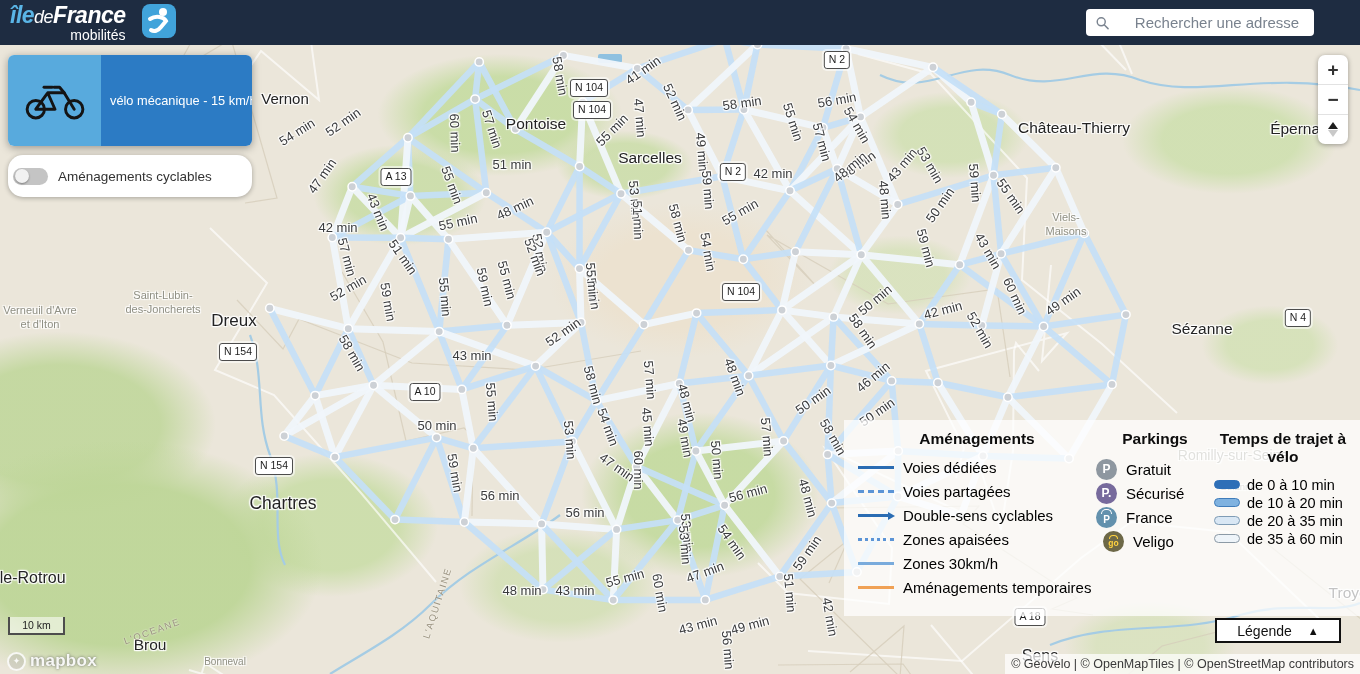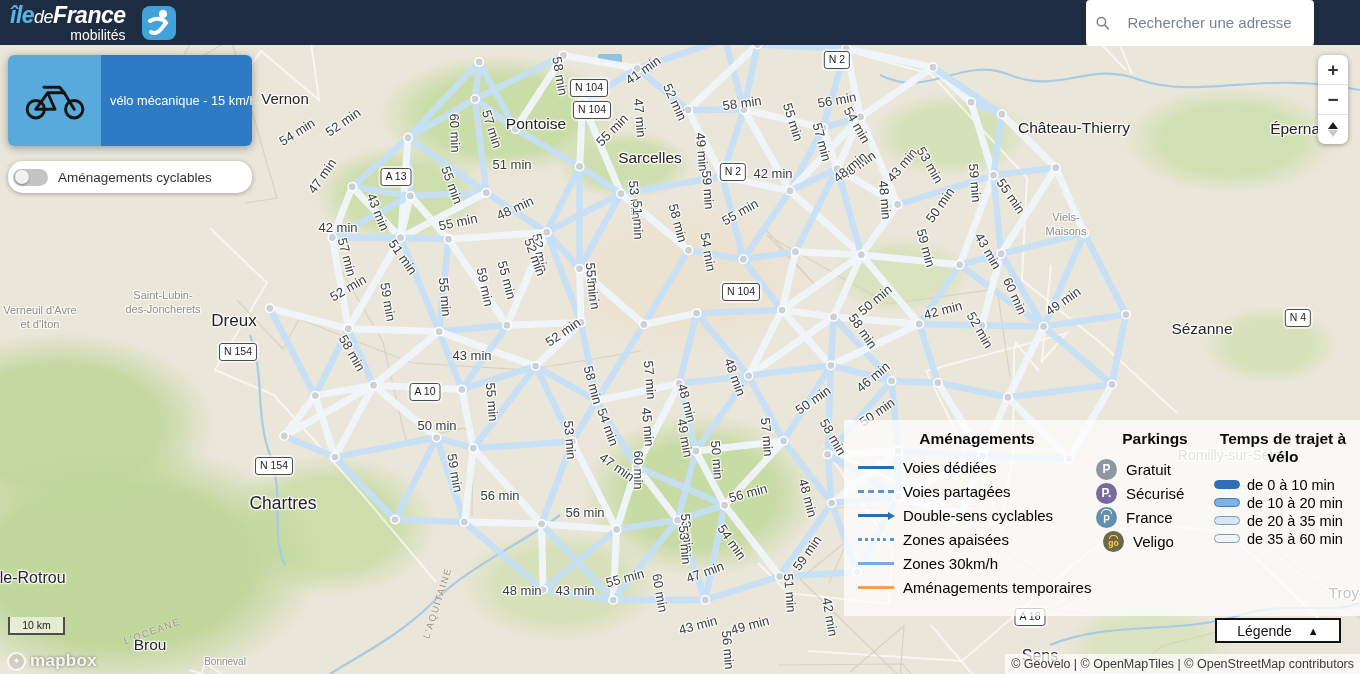--- a/index.html
+++ b/index.html
@@ -3,29 +3,29 @@
 <meta charset="utf-8">
 <style>
   html,body{margin:0;padding:0}
   body{width:1360px;height:674px;overflow:hidden;position:relative;
        font-family:"Liberation Sans",sans-serif;background:#ebe6da}
 
   
   .header{position:absolute;top:0;left:0;right:0;height:45px;background:var(--header_bg);
           z-index:40;display:flex;align-items:center;justify-content:space-between;
           padding:0 46px 0 10px;box-sizing:border-box}
-  .logo{display:flex;align-items:center;gap:16px;cursor:pointer}
+  .logo{display:flex;gap:16px;cursor:pointer}
   .logo-text{display:flex;flex-direction:column;align-items:flex-end;line-height:1}
   .logo-line1{font-size:23px;font-weight:bold;font-style:italic;color:#fff;letter-spacing:-0.5px}
   .logo-ile{color:#5ab5e6}
   .logo-de{font-weight:normal;font-size:18px}
   .logo-line2{font-size:14px;color:#fff;margin-top:1px}
   .logo-badge{width:34px;height:34px;background:var(--brand_blue);border-radius:8px;flex:none}
-  .search-box{width:228px;height:46px;background:#fff;border-radius:4px;display:flex;
-              align-items:center;padding:0 10px;gap:16px;box-sizing:border-box}
+  .search-box{width:228px;height:27px;background:#fff;border-radius:4px;display:flex;
+              align-items:center;padding:0 10px;gap:24px;box-sizing:border-box}
   .search-box input{border:none;outline:none;font-size:15px;color:#444;width:100%;background:transparent}
   .search-box input::placeholder{color:#79828e}
 
   
   .map{position:absolute;top:45px;left:0;width:1360px;height:629px;overflow:hidden;cursor:grab}
   .map-bg{position:absolute;inset:0;background-color:#ebe6da;background-image:
     radial-gradient(ellipse 170px 85px at 500px 70px,  rgba(198,220,162,.9) 0 45%, transparent 72%),
     radial-gradient(ellipse 120px 70px at 400px 150px, rgba(198,220,162,.8) 0 45%, transparent 72%),
     radial-gradient(ellipse 95px 48px at 625px 120px,  rgba(198,220,162,.75) 0 45%, transparent 72%),
     radial-gradient(ellipse 260px 160px at 120px 520px,rgba(190,214,152,.95) 0 50%, transparent 78%),
@@ -56,21 +56,21 @@
             text-shadow:0 0 2px #fff}
 
   
   .mode-panel{position:absolute;left:8px;top:10px;width:244px;height:91px;display:flex;border-radius:6px;
               box-shadow:0 2px 8px rgba(0,0,0,.35);z-index:30;overflow:hidden;background:#fff}
   .mode-icon-box{width:93px;background:var(--brand_light);display:flex;align-items:center;justify-content:center;flex:none}
   .mode-options{flex:1;display:flex;flex-direction:column}
   .mode-option{flex:1;display:flex;align-items:center;padding-left:9px;font-size:12.8px;background:#fff;
                color:#222;cursor:pointer;white-space:nowrap}
   .mode-option.selected{background:var(--selected_mode_bg);color:#fff}
-  .toggle-card{position:absolute;left:8px;top:116px;width:244px;height:32px;background:#fff;border-radius:15px;
+  .toggle-card{position:absolute;left:8px;top:110px;width:244px;height:42px;background:#fff;border-radius:15px;
                box-shadow:0 1px 5px rgba(0,0,0,.3);display:flex;align-items:center;gap:10px;
                padding:0 4px 0 5px;z-index:30;box-sizing:border-box}
   .switch{width:35px;height:17px;border-radius:9px;background:#c4c4c4;position:relative;cursor:pointer;flex:none}
   .switch .knob{position:absolute;left:2px;top:1.5px;width:14px;height:14px;border-radius:50%;background:#f2f2f2;
                 box-shadow:0 1px 2px rgba(0,0,0,.35)}
   .toggle-label{font-size:13.5px;color:#333}
 
   
   .zoomctl{position:absolute;right:12px;top:10px;width:30px;background:#fff;border-radius:7px;
            box-shadow:0 1px 5px rgba(0,0,0,.35);z-index:30;overflow:hidden}

